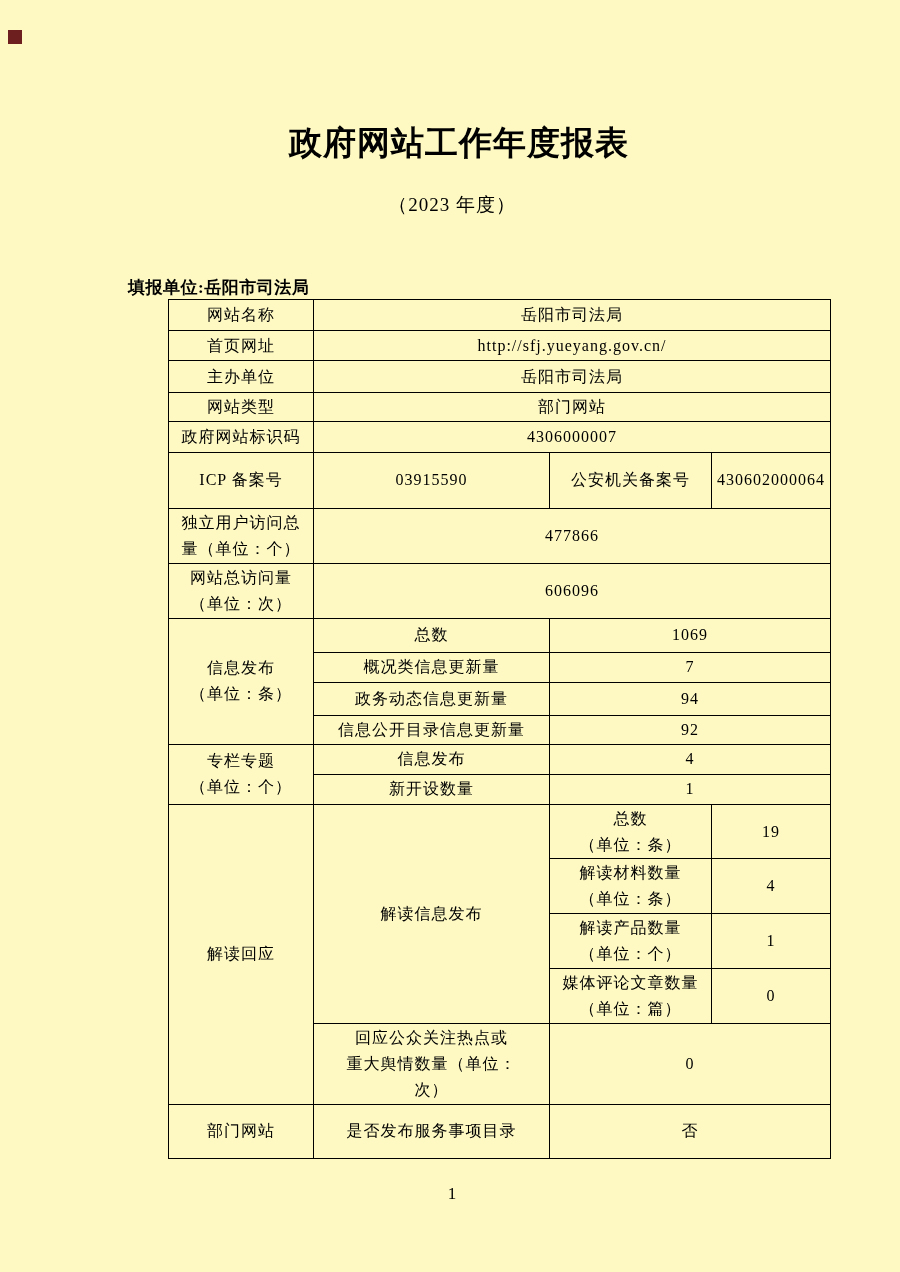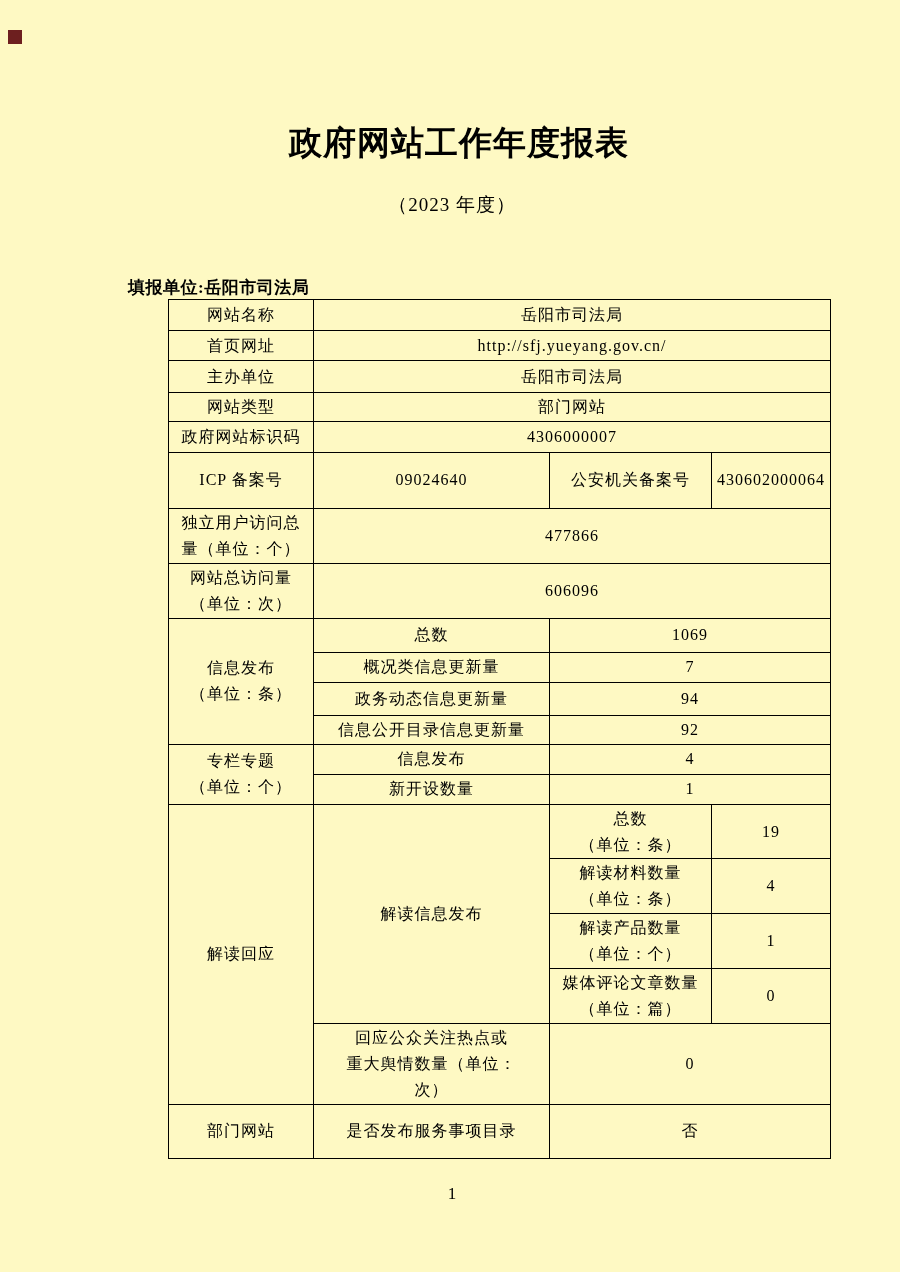--- a/index.html
+++ b/index.html
@@ -121,21 +121,21 @@
       <tr style="height:28px">
         <td>网站类型</td>
         <td colspan="3">部门网站</td>
       </tr>
       <tr style="height:31px">
         <td>政府网站标识码</td>
         <td colspan="3" class="num-cell">4306000007</td>
       </tr>
       <tr style="height:56px">
         <td>ICP 备案号</td>
-        <td class="num-cell">09024640</td>
+        <td class="num-cell">03915590</td>
         <td>公安机关备案号</td>
         <td class="breakall">430602000064</td>
       </tr>
       <tr style="height:54px">
         <td>独立用户访问总
 量（单位：个）</td>
         <td colspan="3" class="num-cell">477866</td>
       </tr>
       <tr style="height:55px">
         <td>网站总访问量

